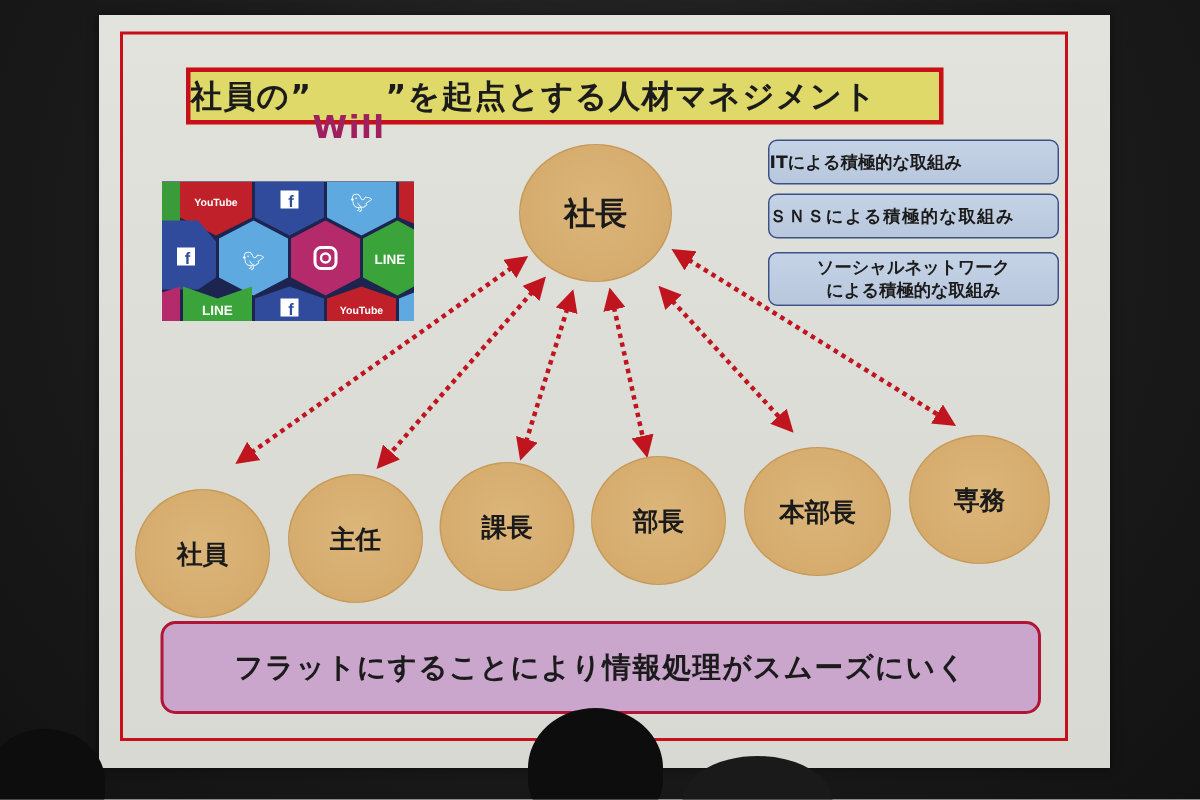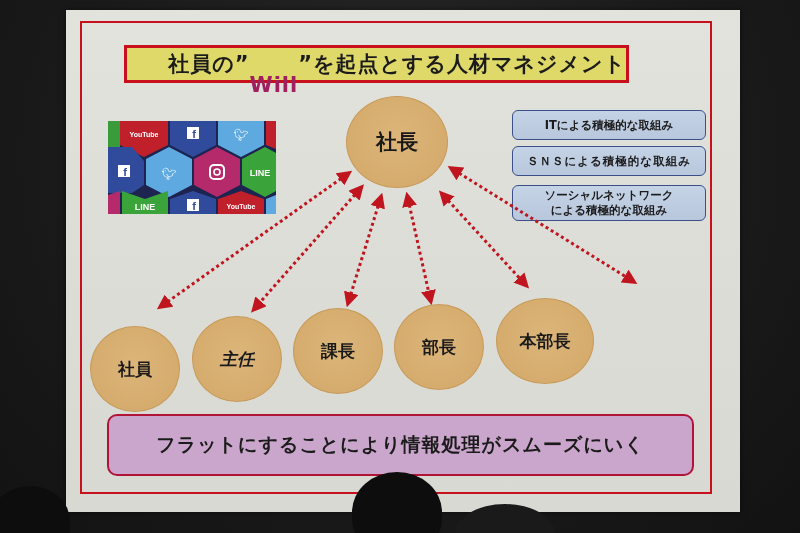--- a/index.html
+++ b/index.html
@@ -13,21 +13,21 @@
     background: linear-gradient(180deg, #e2e3dd 0%, #dcddd7 50%, #d8d9d3 100%);
     box-shadow: 0 0 6px rgba(0,0,0,0.5);
   }
   .frame {
     position:absolute; left:14px; top:11px; width:632px; height:473px;
     border:2px solid #c8101c; box-sizing:border-box;
   }
   .title-box {
     position:absolute; left:58px; top:35px; width:505px; height:38px;
     background:#dfd96a; border:3px solid #c8101c; box-sizing:border-box;
-    display:flex; align-items:center; justify-content:flex-end;
+    display:flex; align-items:center; justify-content:flex-start;
     font-weight:bold; font-size:21px; color:#1b1b1b; letter-spacing:1px;
     white-space:nowrap;
   }
   .title-box .will { color:#a0205f;margin-top:42px; }
   .sns {
     position:absolute; left:42px; top:111px; width:168px; height:93px;
     overflow:hidden; background:#1a2a5a;
   }
   .sns svg { display:block; }
   .circle {
@@ -35,21 +35,21 @@
     background: radial-gradient(circle at 50% 45%, #dcb57a 0%, #d5ac6d 70%, #cda363 100%);
     border:1px solid #c89a58;
     display:flex; align-items:center; justify-content:center;
     font-weight:bold; color:#1a1a1a;text-align:right;
   }
   .info-box {
     position:absolute; left:446px; width:194px;
     background: linear-gradient(180deg,#c5d3e6,#b8c7dc);
     border:1.5px solid #3b4f8a; border-radius:6px; box-sizing:border-box;
     font-weight:bold; font-size:11.5px; color:#1b1b1b; text-align:center;
-    display:flex; align-items:center; justify-content:center; line-height:1.3;margin-top:17px;
+    display:flex; align-items:center; justify-content:flex-start; line-height:1.3;
   }
   .bottom-box {
     position:absolute; left:41px; top:404px; width:587px; height:62px;
     background:#caa6cc; border:2px solid #b01538; border-radius:10px;
     box-sizing:border-box;
     display:flex; align-items:center; justify-content:center;
     font-weight:bold; font-size:19px; color:#1b1b1b; letter-spacing:1px;
   }
   .arrows { position:absolute; left:0; top:0; }
   .head {
@@ -132,31 +132,34 @@
       <line x1="314" y1="190" x2="283" y2="290"></line>
       <line x1="342" y1="189" x2="364" y2="288"></line>
       <line x1="378" y1="186" x2="458" y2="273"></line>
       <line x1="388" y1="160" x2="565" y2="270"></line>
     </g>
   </svg>
 
   <div class="circle" style="left:24px; top:316px; width:88px; height:84px; font-size:17px;">
     <span>社員</span>
   </div>
-  <div class="circle" style="left:126px; top:306px; width:88px; height:84px; font-size:17px;font-style:italic;">
+  <div class="circle" style="left:126px; top:306px; width:88px; height:84px; font-size:17px;">
     <span>主任</span>
   </div>
   <div class="circle" style="left:227px; top:298px; width:88px; height:84px; font-size:17px;">
     <span>課長</span>
   </div>
   <div class="circle" style="left:430px; top:288px; width:96px; height:84px; font-size:17px;">
     <span>本部長</span>
   </div>
   <div class="circle" style="left:328px; top:294px; width:88px; height:84px; font-size:17px;">
     <span>部長</span>
+  </div>
+  <div class="circle" style="left:540px; top:280px; width:92px; height:84px; font-size:17px;">
+    <span>専務</span>
   </div>
 
   <div class="bottom-box">
     <span>フラットにすることにより情報処理がスムーズにいく</span>
   </div>
 </div>
 
 <div class="head" style="left:-10px; top:486px; width:80px; height:70px;"></div>
 <div class="head" style="left:352px; top:472px; width:90px; height:80px;"></div>
 <div class="head" style="left:455px; top:504px; width:100px; height:60px; background:#1a1a1a;"></div>

